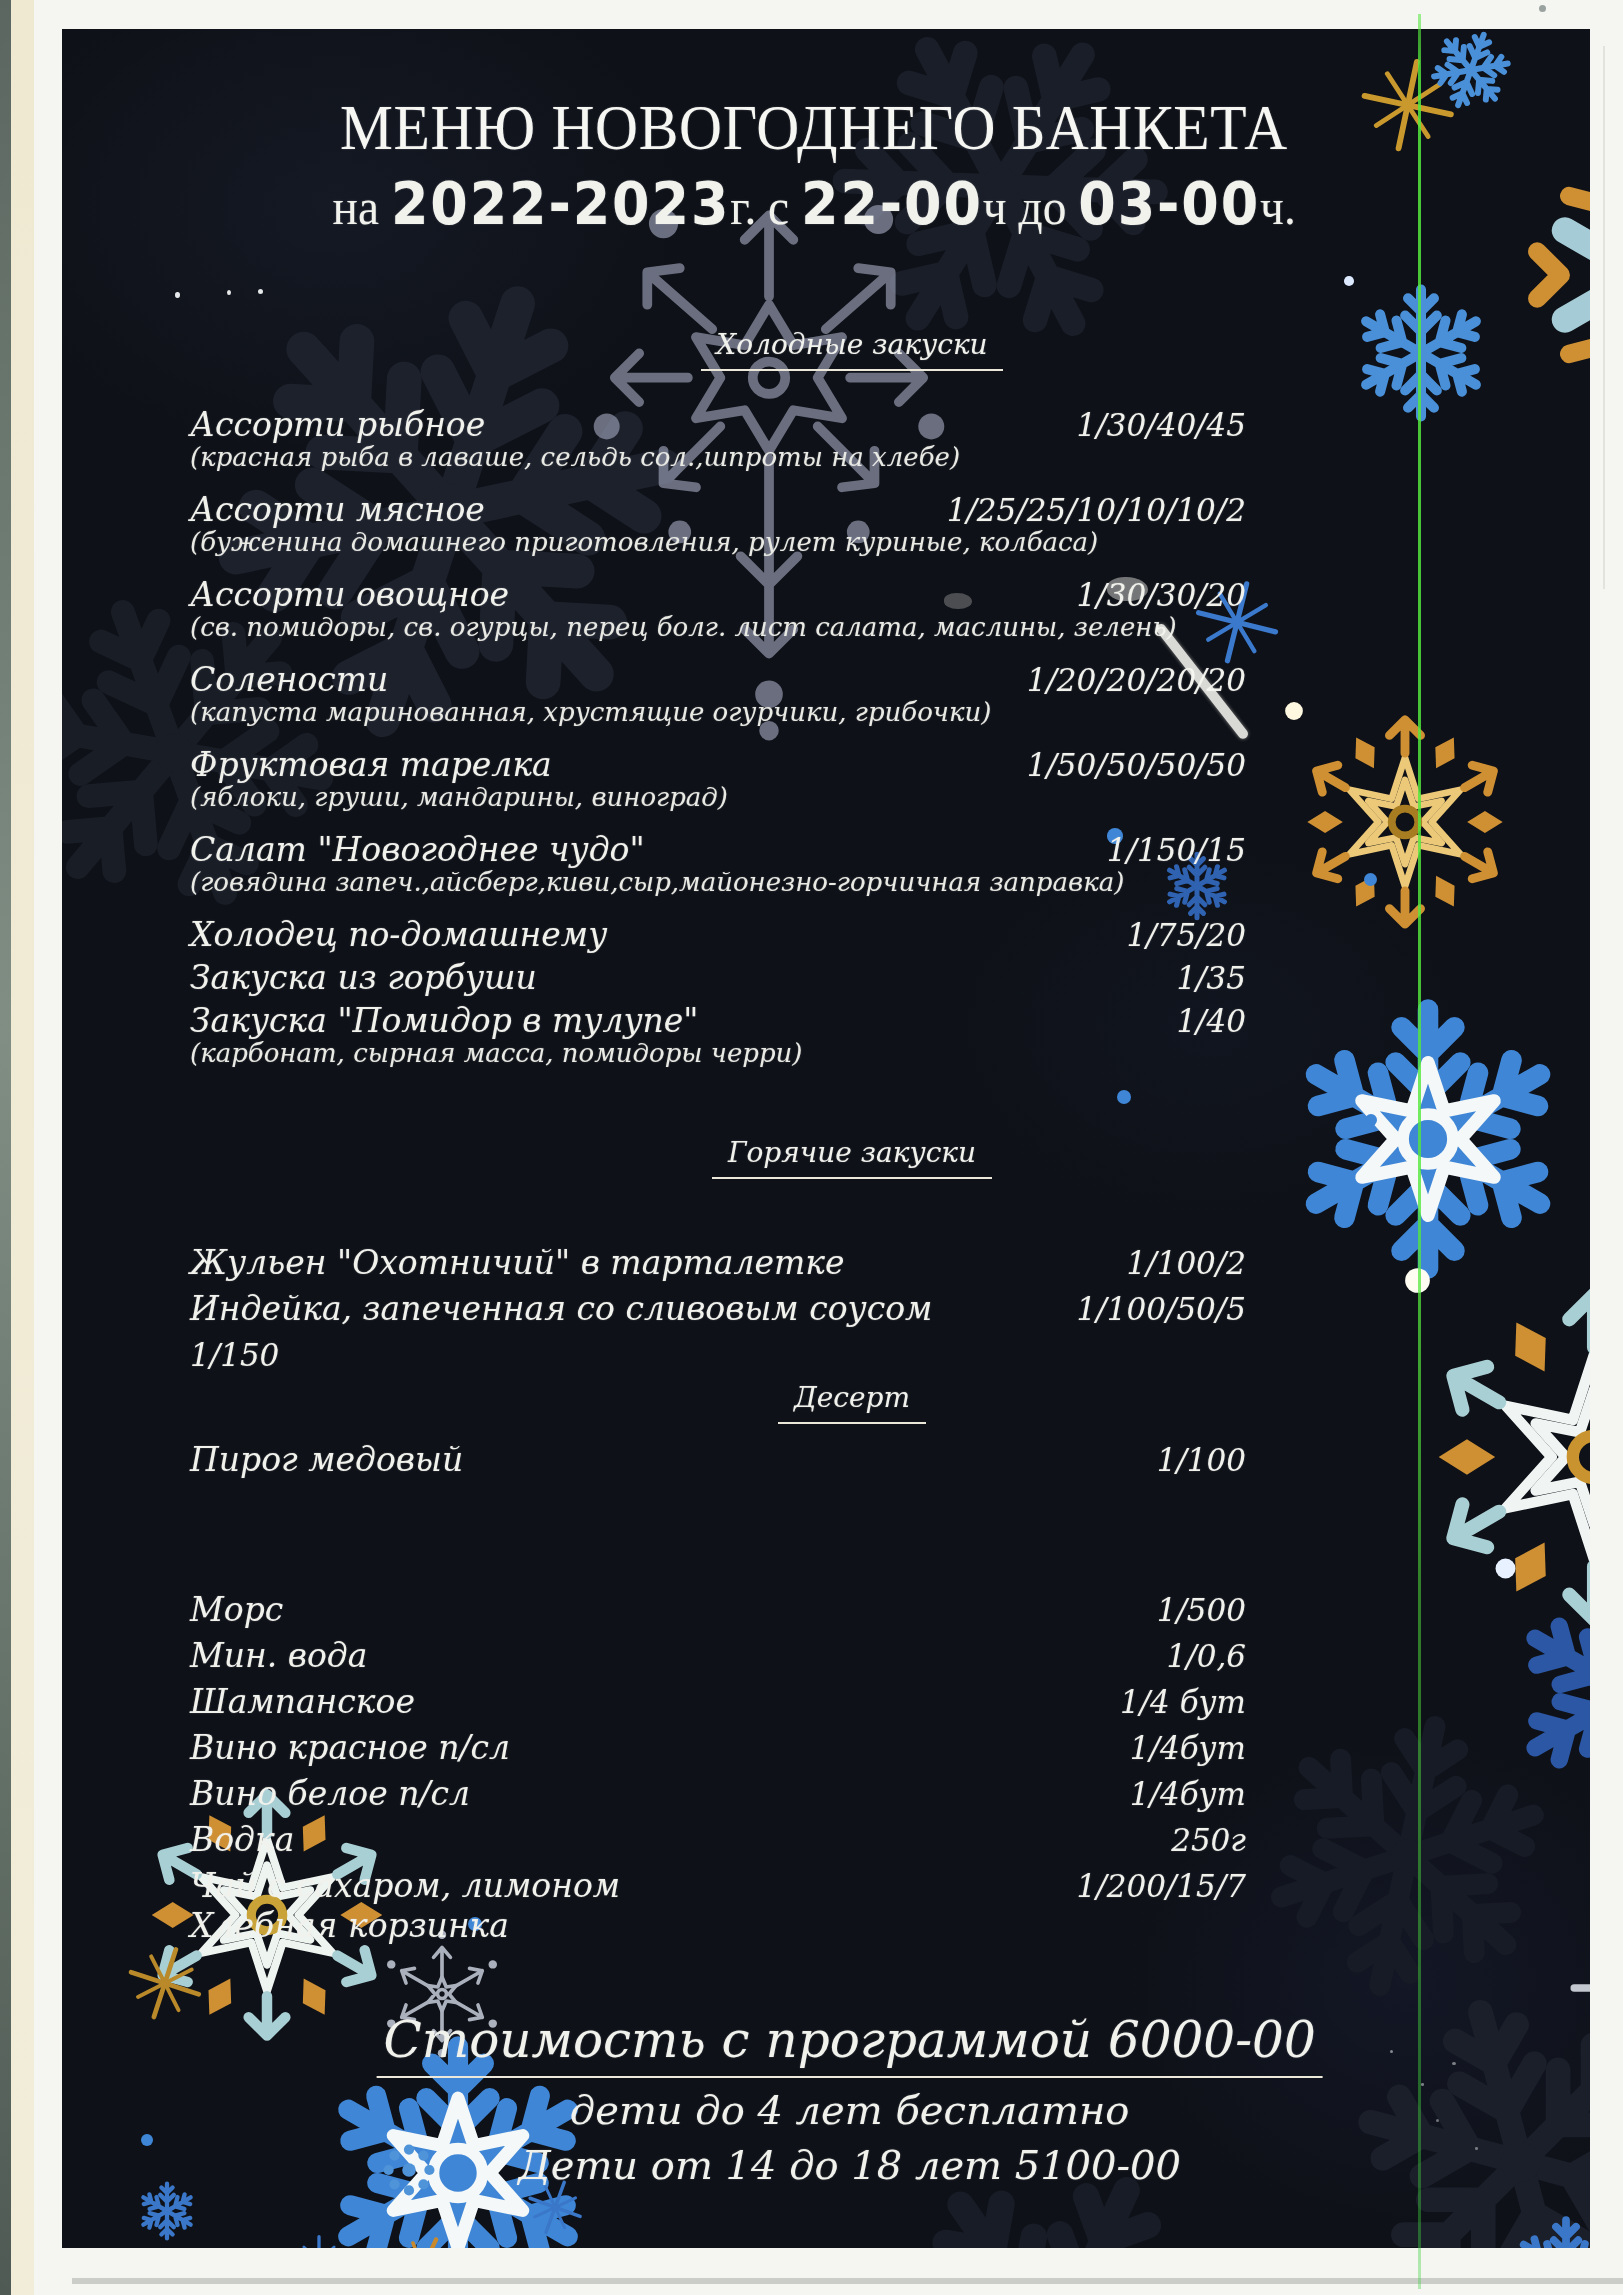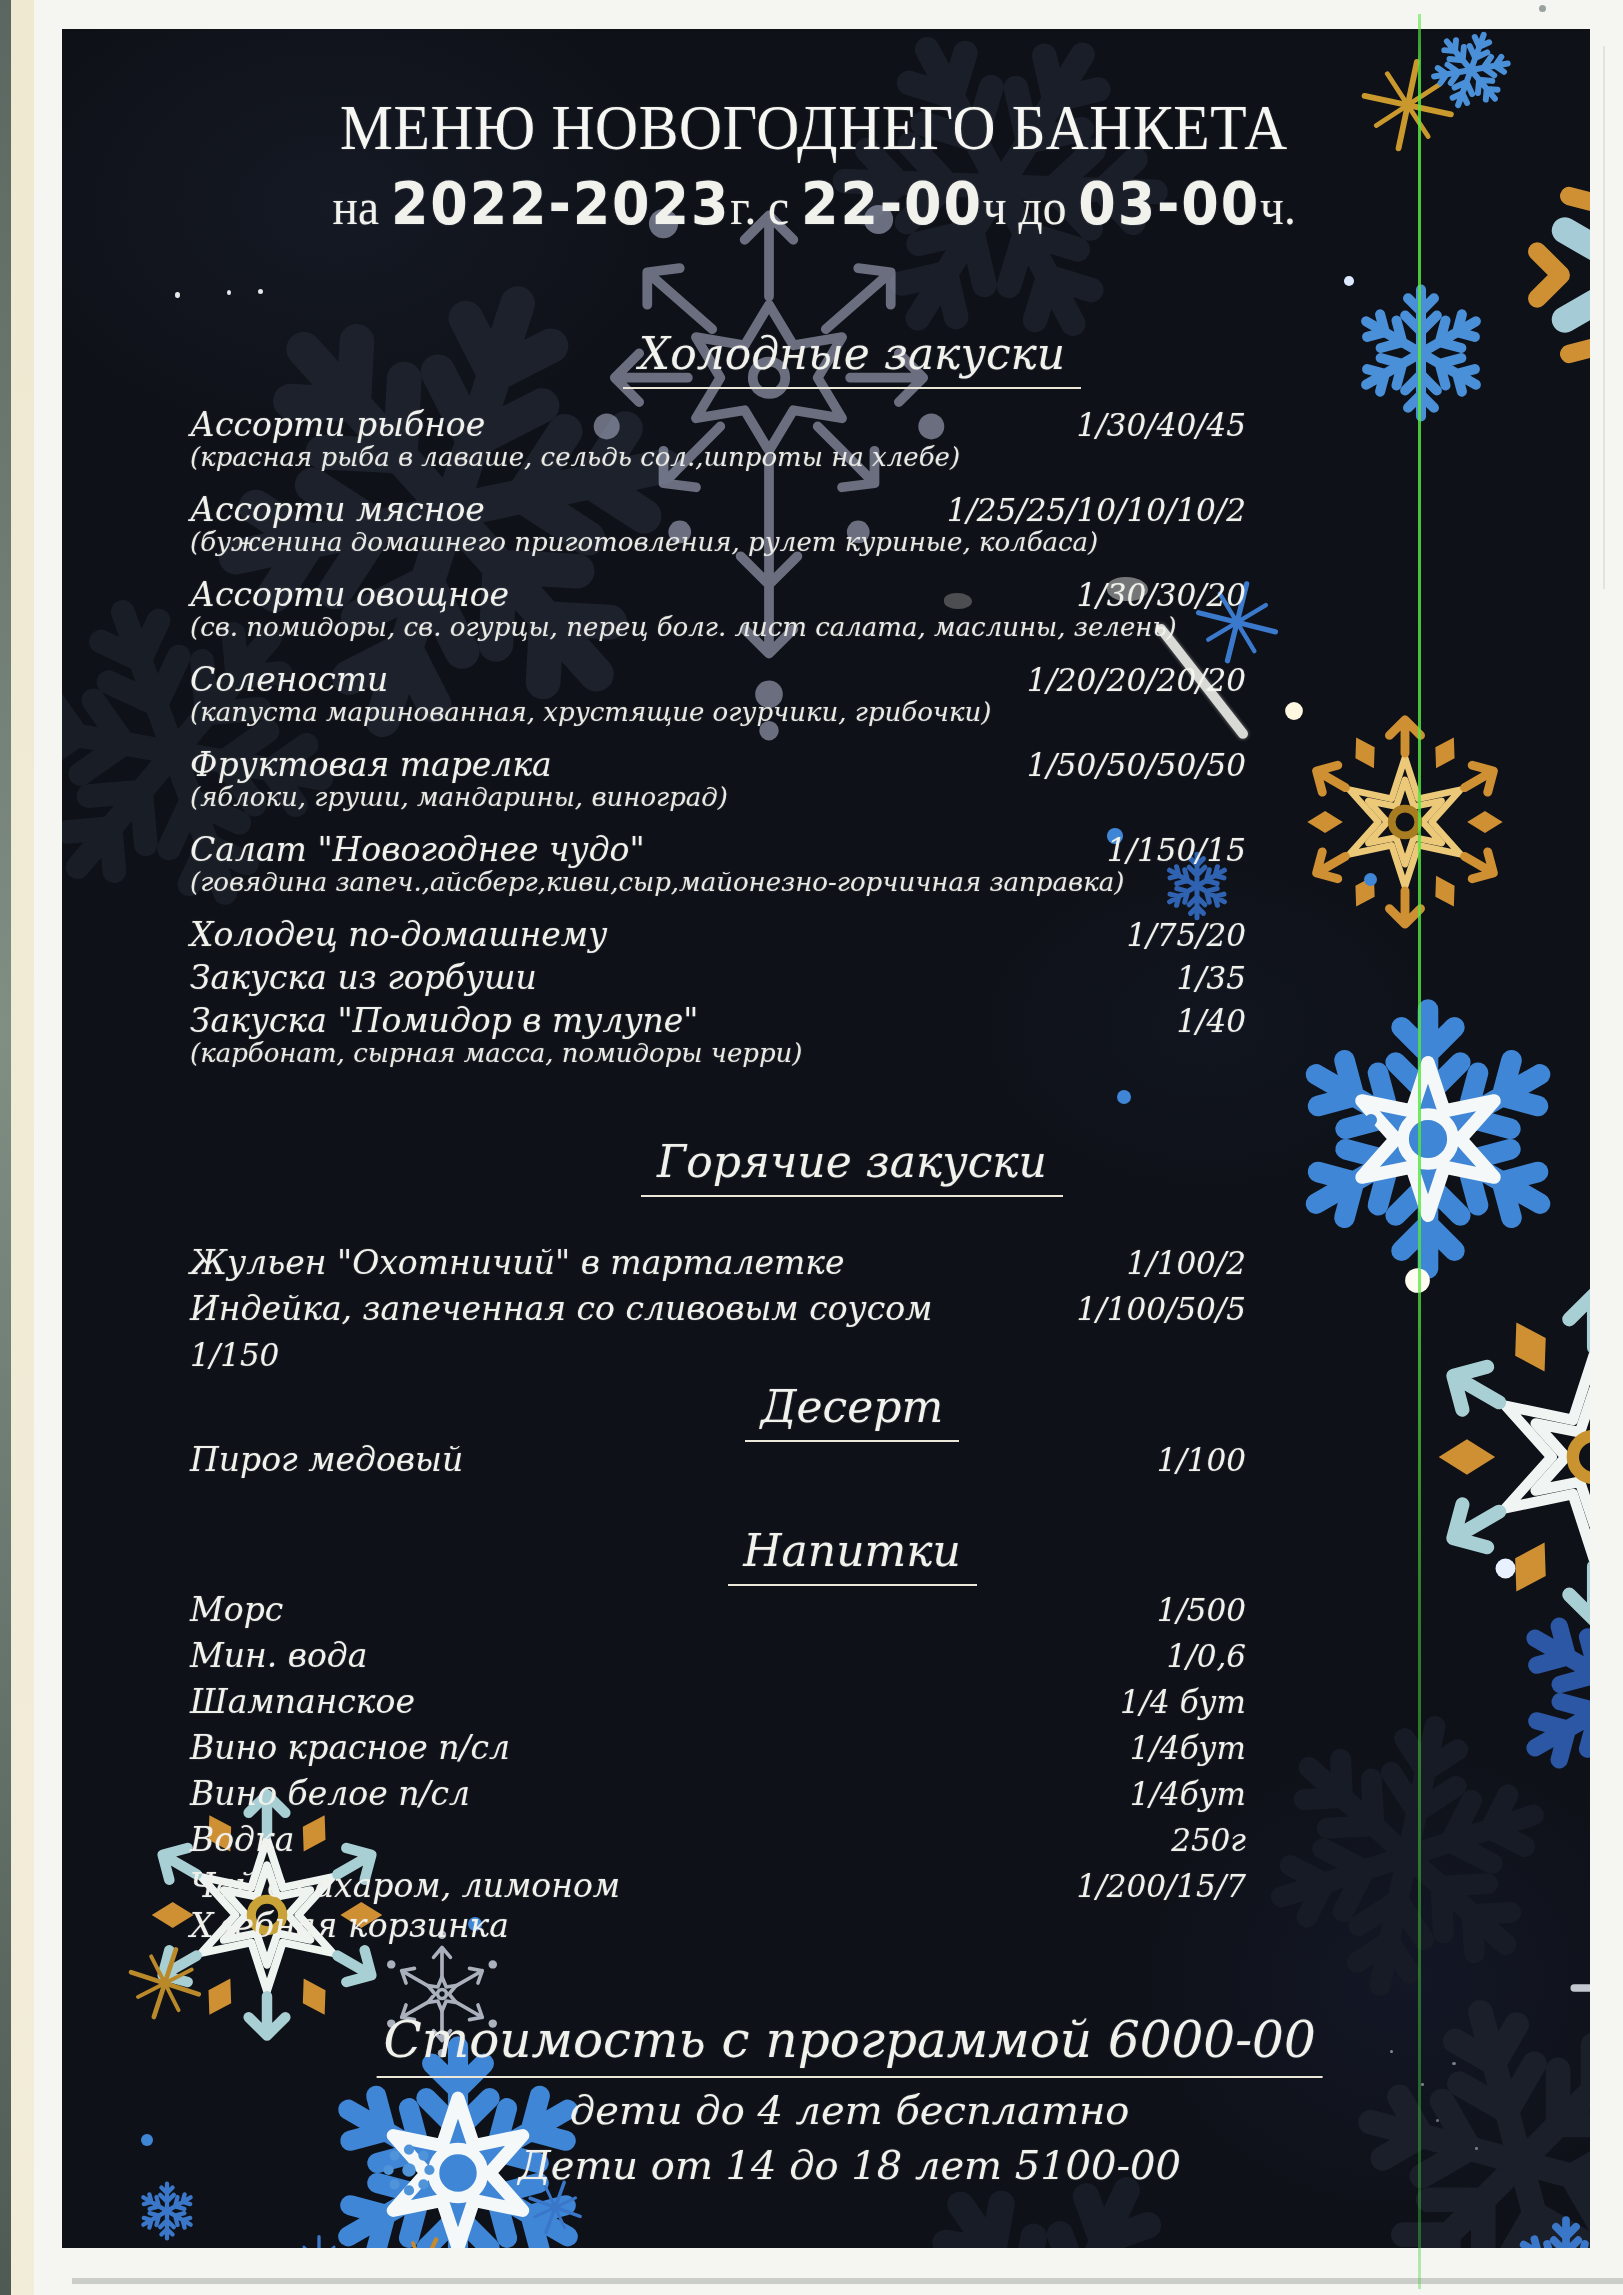--- a/index.html
+++ b/index.html
@@ -40,21 +40,21 @@
   
   .txt{position:absolute;color:#f2f2ed;z-index:5;text-shadow:0 0 2px rgba(235,240,255,.28);}
   .title-wrap{left:0;right:0;top:62px;text-align:center;transform:translateX(-11.8px);white-space:nowrap;}
   .title1{font-size:64px;letter-spacing:0.7px;display:inline-block;transform:scaleX(.93);color:#f6f6f2;}
   .title2{display:block;margin-top:5.2px;transform:scaleX(.93);}
   .t2w{font-size:51px;}
   .t2n{font-family:"DejaVu Sans",sans-serif;font-weight:700;font-size:58px;letter-spacing:2px;}
 
   .script{font-family:"DejaVu Serif",serif;font-style:italic;}
   .sec-head{left:0;right:0;text-align:center;transform:translateX(26px);}
-  .sec-head span{font-size:44px;border-bottom:2px solid #ebe8da;padding:0 15.7px 7.9px;display:inline-block;}
+  .sec-head span{font-size:28px;border-bottom:2px solid #ebe8da;padding:0 15.7px 7.9px;display:inline-block;}
 
   .list{left:128px;width:1056px;}
   .mi-line{display:flex;justify-content:space-between;align-items:baseline;height:43px;}
   .mi-line2{display:flex;justify-content:space-between;align-items:baseline;height:46px;}
   .nm{font-size:33px;white-space:nowrap;}
   .pr{font-size:31px;white-space:nowrap;margin-top:8px;}
   .mi-desc{height:42px;font-size:26px;color:#eaeae4;white-space:nowrap;}
   .mi-desc:empty{display:none;}
 
   .footer-wrap{left:0;right:0;top:1982px;text-align:center;transform:translateX(23.6px);}
@@ -501,21 +501,20 @@
 
   <div class="txt script sec-head" style="top:1352px"><span>Десерт</span></div>
 
   <div class="txt script list" style="top:1405px">
     <div class="mi-line2">
         <span class="nm">Пирог медовый</span>
         <span class="pr">1/100</span>
       </div>
   </div>
 
-  <div class="txt script sec-head" style="top:1496px"><span>Напитки</span></div>
 
   <div class="txt script list" style="top:1555px">
     <div class="mi-line2">
         <span class="nm">Морс</span>
         <span class="pr">1/500</span>
       </div>
     <div class="mi-line2">
         <span class="nm">Мин. вода</span>
         <span class="pr">1/0,6</span>
       </div>

